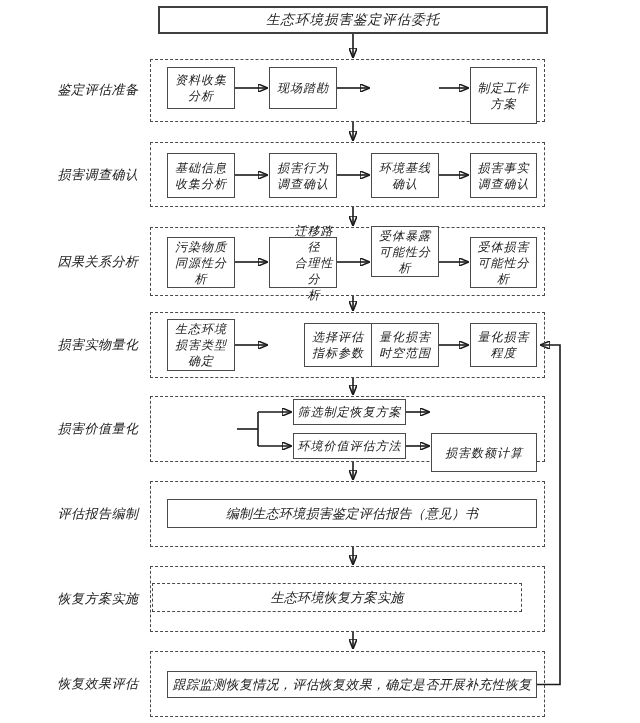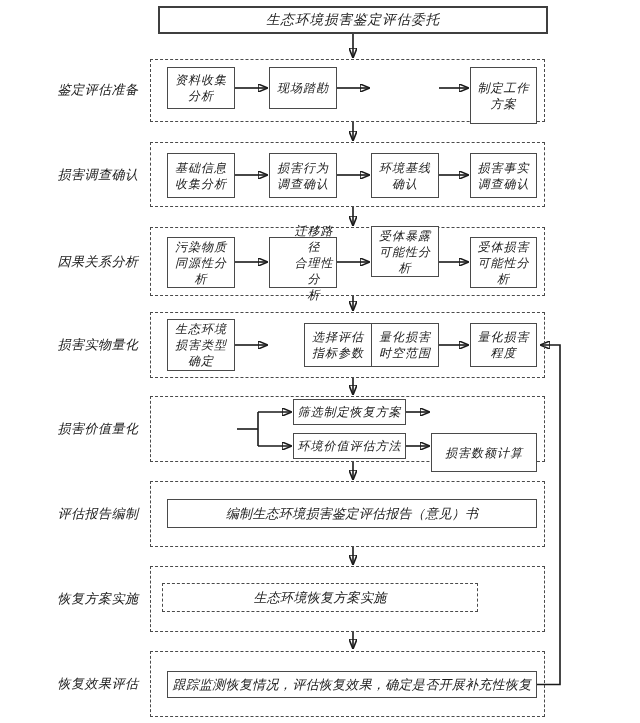--- a/index.html
+++ b/index.html
@@ -164,19 +164,19 @@
   <div class="node" style="left:293px;top:399px;width:113px;height:26px;">筛选制定恢复方案</div>
   <div class="node" style="left:293px;top:433px;width:113px;height:26px;">环境价值评估方法</div>
   <div class="node" style="left:431px;top:433px;width:106px;height:39px;">损害数额计算</div>
 
   <div class="stage-label" style="top:504px;">评估报告编制</div>
   <div class="stage-container" style="top:481px;height:66px;"></div>
   <div class="node wide thick" style="left:167px;top:499px;width:370px;height:29px;">编制生态环境损害鉴定评估报告（意见）书</div>
 
   <div class="stage-label" style="top:589px;">恢复方案实施</div>
   <div class="stage-container" style="top:566px;height:66px;"></div>
-  <div class="node wide dashed" style="left:162px;top:583px;width:316px;height:29px;">生态环境恢复方案实施</div>
+  <div class="node wide dashed" style="left:152px;top:583px;width:370px;height:29px;">生态环境恢复方案实施</div>
 
   <div class="stage-label" style="top:674px;">恢复效果评估</div>
   <div class="stage-container" style="top:651px;height:66px;"></div>
   <div class="node wide thick" style="left:167px;top:671px;width:370px;height:27px;">跟踪监测恢复情况，评估恢复效果，确定是否开展补充性恢复</div>
 
 </div>
 
 </body></html>

